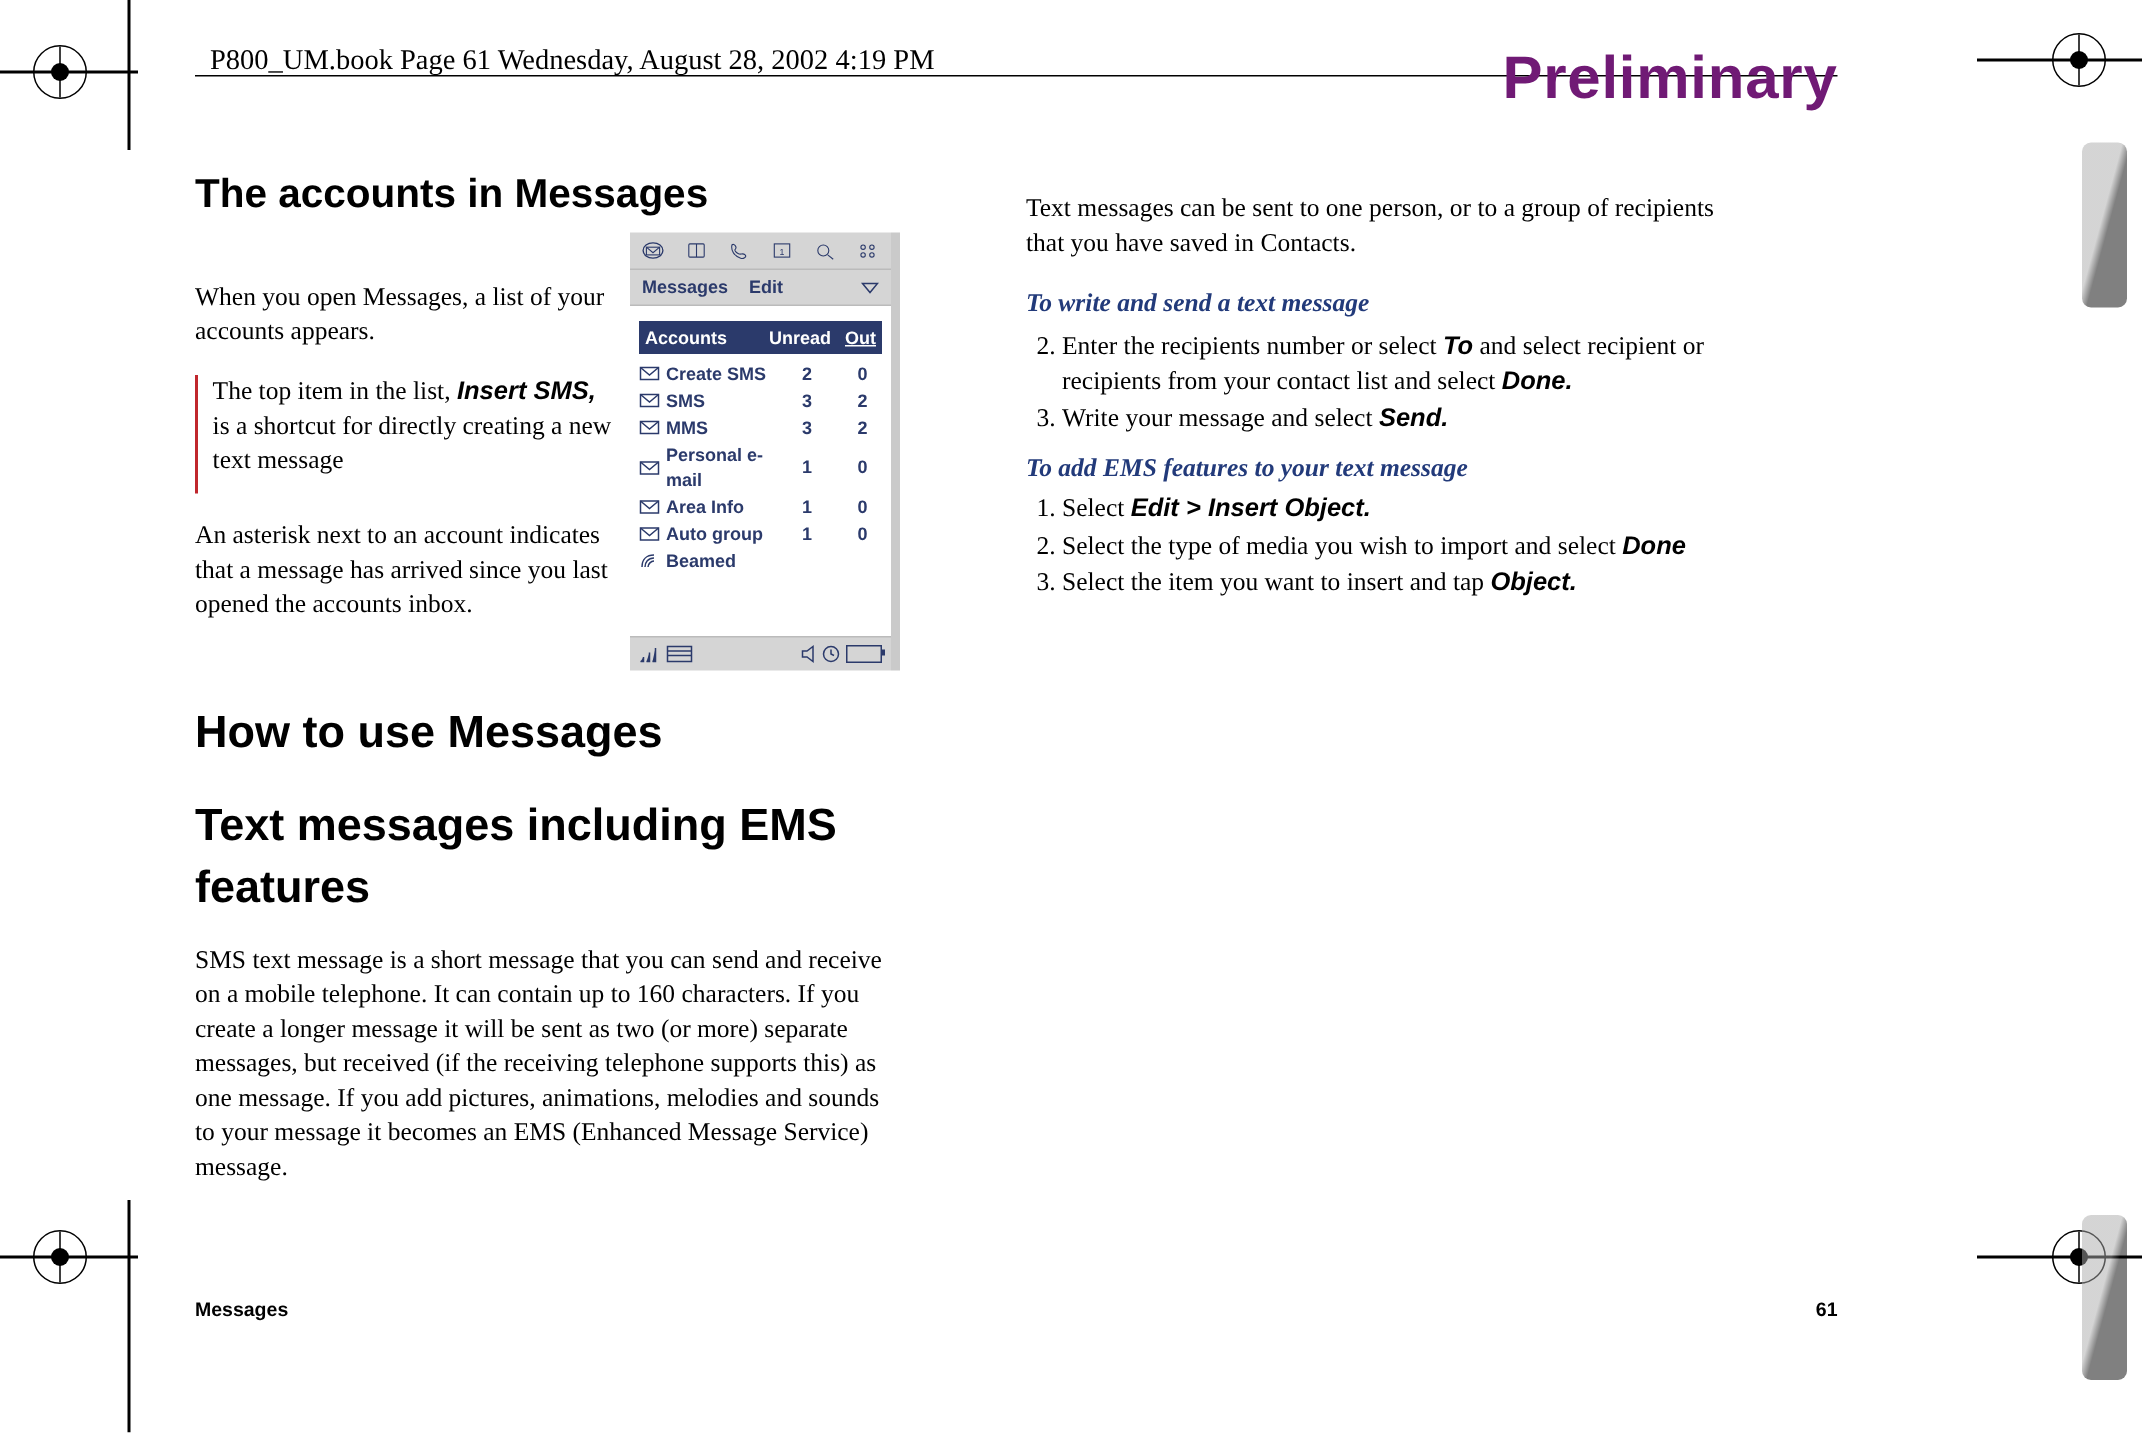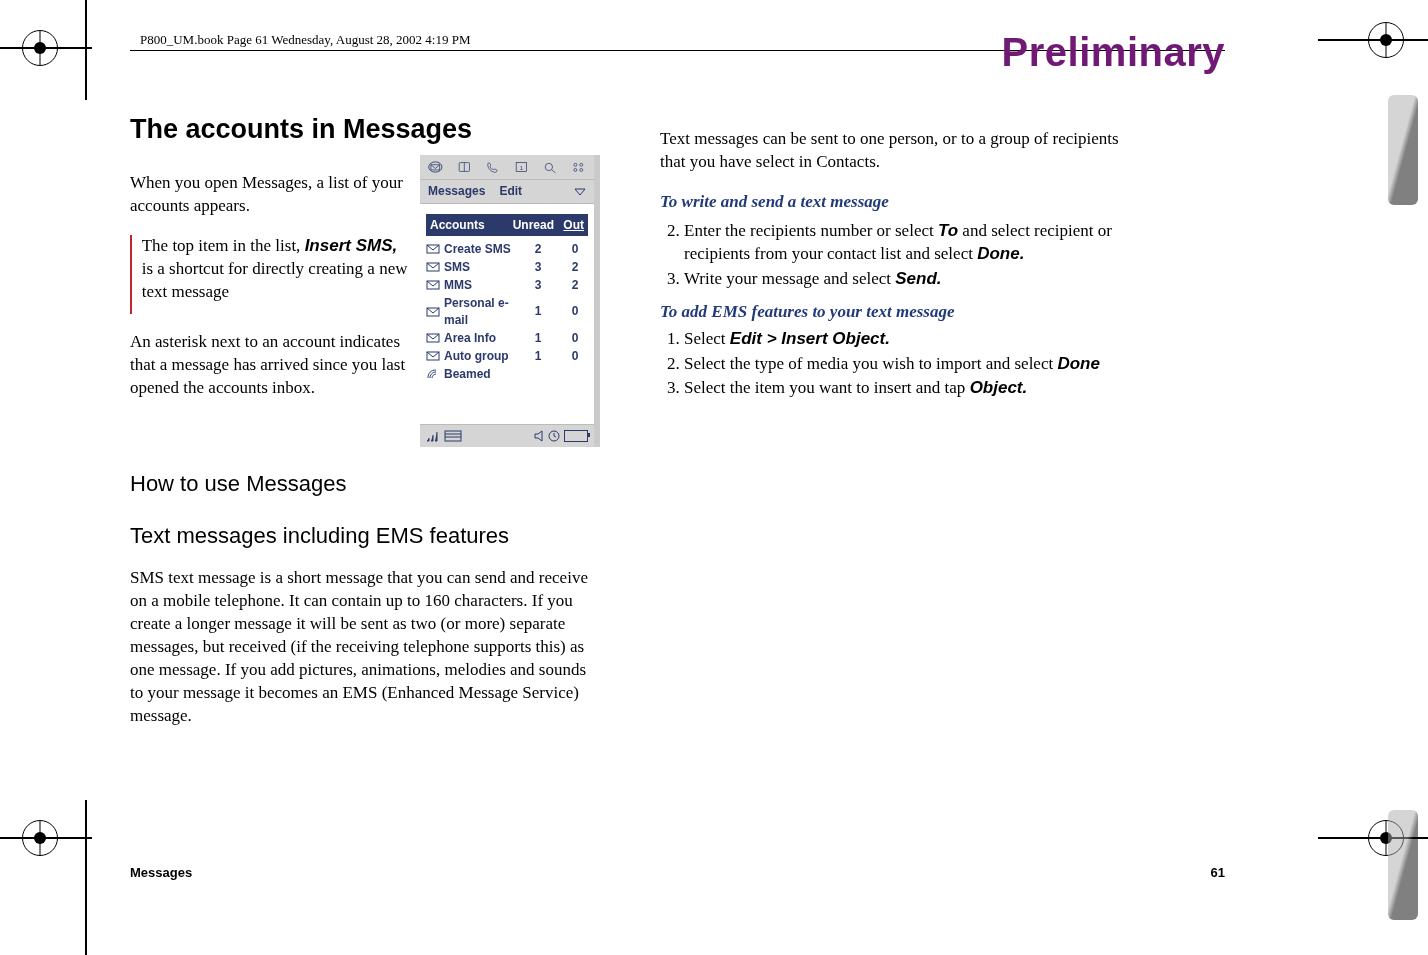--- a/index.html
+++ b/index.html
@@ -61,26 +61,26 @@
     width: 1095px;
     height: 850px;
   }
   .header-line {
     border-bottom: 1px solid #000;
     height: 20px;
     margin-bottom: 10px;
   }
   .header-line .bookinfo {
     font-family: "Times New Roman", serif;
-    font-size: 13px;
+    font-size: 19px;
     margin-left: 10px;
   }
   .content {
     display: flex;
-    gap: 60px;
+    gap: 84px;
     position: relative;
     padding-top: 50px;
   }
   .col {
     width: 470px;
     font-size: 17px;
     line-height: 1.35;
   }
   .watermark {
     position: absolute;
@@ -92,38 +92,38 @@
     letter-spacing: 0.5px;
   }
   h2 {
     font-family: Arial, Helvetica, sans-serif;
     font-size: 27px;
     font-weight: bold;
     margin: 0 0 8px 0;
   }
   h3 {
     font-family: Arial, Helvetica, sans-serif;
-    font-size: 22px;
-    font-weight: normal;
+    font-size: 30px;
+    font-weight: bold;
     margin: 22px 0 8px 0;
   }
   .subhead {
     font-style: italic;
     font-weight: bold;
     color: #223a7a;
     font-size: 17px;
     margin: 10px 0 4px;
   }
   ol.steps {
     margin: 0 0 8px 0;
     padding-left: 24px;
   }
   ol.steps li { margin: 2px 0; }
   .bolditalic { font-family: Arial, Helvetica, sans-serif; font-weight: bold; font-style: italic; }
-  .left-stack { display: flex; }
+  .left-stack { display: flex; align-items: center; }
   .left-text { flex: 1; padding-right: 12px; }
   .change-bar {
     width: 4px;
     background: #c0272d;
     margin-right: 10px;
   }
 
   .phone {
     width: 174px;
     font-family: Arial, Helvetica, sans-serif;
@@ -412,21 +412,21 @@
           </div>
         </div>
       </div>
 
       <h3>How to use Messages</h3>
       <h3>Text messages including EMS features</h3>
       <p>SMS text message is a short message that you can send and receive on a mobile telephone. It can contain up to 160 characters. If you create a longer message it will be sent as two (or more) separate messages, but received (if the receiving telephone supports this) as one message. If you add pictures, animations, melodies and sounds to your message it becomes an EMS (Enhanced Message Service) message.</p>
     </div>
 
     <div class="col">
-      <p>Text messages can be sent to one person, or to a group of recipients that you have select in Contacts.</p>
+      <p>Text messages can be sent to one person, or to a group of recipients that you have saved in Contacts.</p>
 
       <div class="subhead">To write and send a text message</div>
       <div style="display:flex;">
         <div class="change-bar"></div>
       </div>
       <ol class="steps" start="2">
         <li><span>Enter the recipients number or select </span><span class="bolditalic">To</span><span> and select recipient or recipients from your contact list and select </span><span class="bolditalic">Done.</span></li>
         <li><span>Write your message and select </span><span class="bolditalic">Send.</span></li>
       </ol>
 

